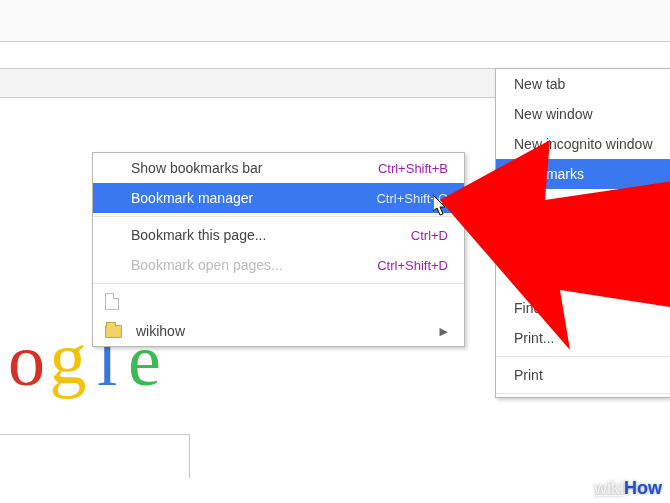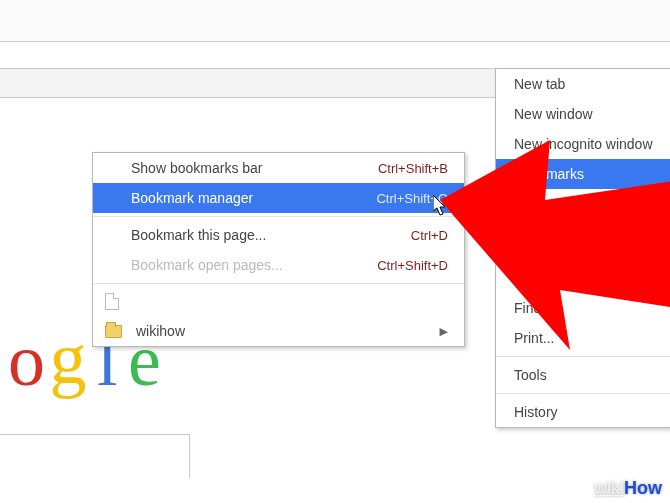--- a/index.html
+++ b/index.html
@@ -67,21 +67,21 @@
   }
   .menu-item {
     padding: 7px 18px 7px 18px;
     white-space: nowrap;
     cursor: default;
     display: flex;
     justify-content: space-between;
     align-items: center;
     gap: 40px;
   }
-  .menu-item .shortcut { color:#7f1d1d; font-size:13px; }
+  .menu-item .shortcut { color:#a21caf; font-size:13px; }
   .menu-item.disabled { color:#bbb; }
   .menu-item.highlight { background:#3a78f0; color:#fff; }
   .menu-item.highlight .shortcut { color:#e0eaff; }
   .menu hr { border:none; border-top:1px solid #e4e4e4; margin:3px 0; }
 
   .main-menu { top:68px; right:0; width:175px; border-right:none; }
   .main-menu .menu-item { padding-right:27px; }
 
   
   .sub-menu { top:152px; left:92px; width:373px; }
@@ -221,26 +221,23 @@
     <span>Save page as...</span>
   </div>
   <div class="menu-item">
     <span>Find...</span>
   </div>
   <div class="menu-item">
     <span>Print...</span>
   </div>
   <hr>
   <div class="menu-item">
-    <span>Tools</span>
-  </div>
-  <hr>
-  <div class="menu-item">
-    <span>History</span>
-  </div>
+    <span>Print</span>
+  </div>
+  <hr>
 </div>
 
 <svg class="red-arrow" viewBox="0 0 340 280">
   <polygon points="90,60 200,0 195,60 330,40 340,170 210,150 220,210 90,60" fill="#ff0000"></polygon>
 </svg>
 
 <svg class="cursor" viewBox="0 0 16 22">
   <polygon points="0,0 0,16 4,13 7,20 10,19 7,12 12,12" fill="#fff" stroke="#000" stroke-width="1"></polygon>
 </svg>
 

